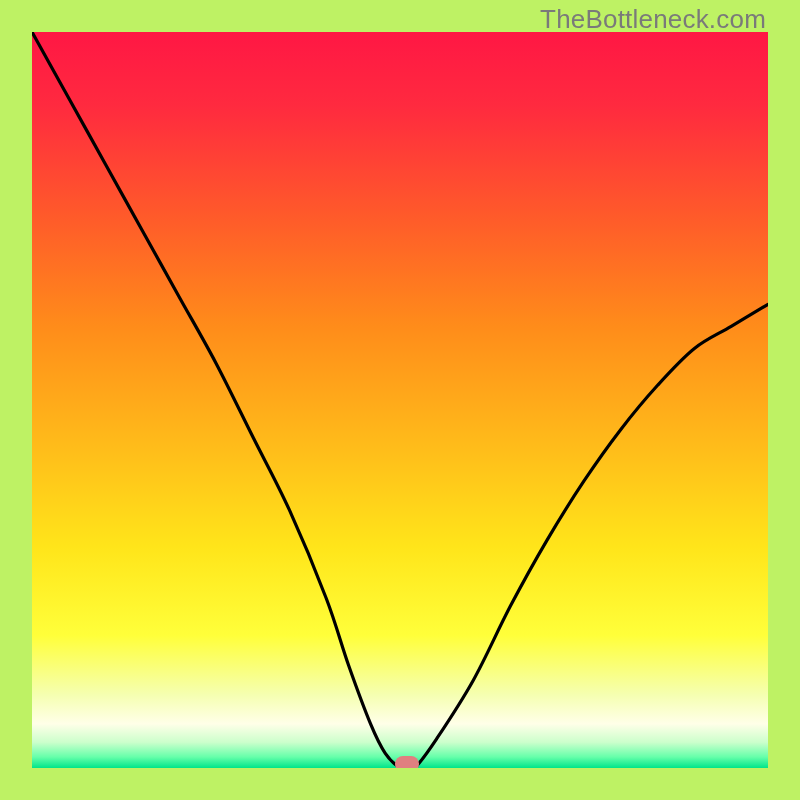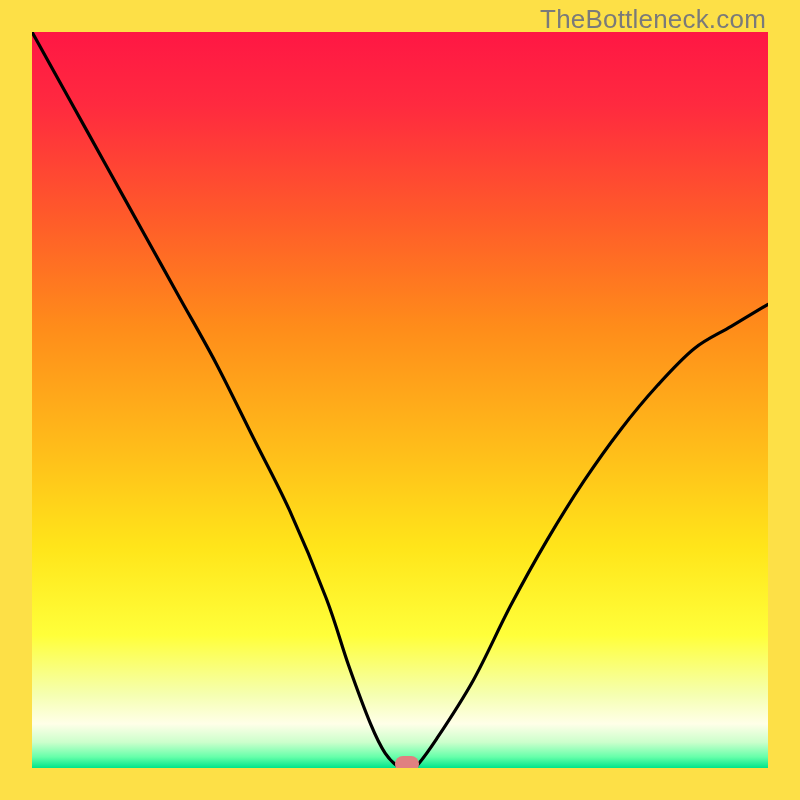--- a/index.html
+++ b/index.html
@@ -10,21 +10,21 @@
     background: #000000;
     overflow: hidden;
     font-family: Arial, Helvetica, sans-serif;
   }
   .frame {
     position: absolute;
     top: 0;
     left: 0;
     width: 800px;
     height: 800px;
-    background: #fde047;
+    background: #bef264;
     text-align: center;
   }
   .plot-area {
     position: absolute;
     top: 32px;
     left: 32px;
     width: 736px;
     height: 736px;
     overflow: hidden;
   }

